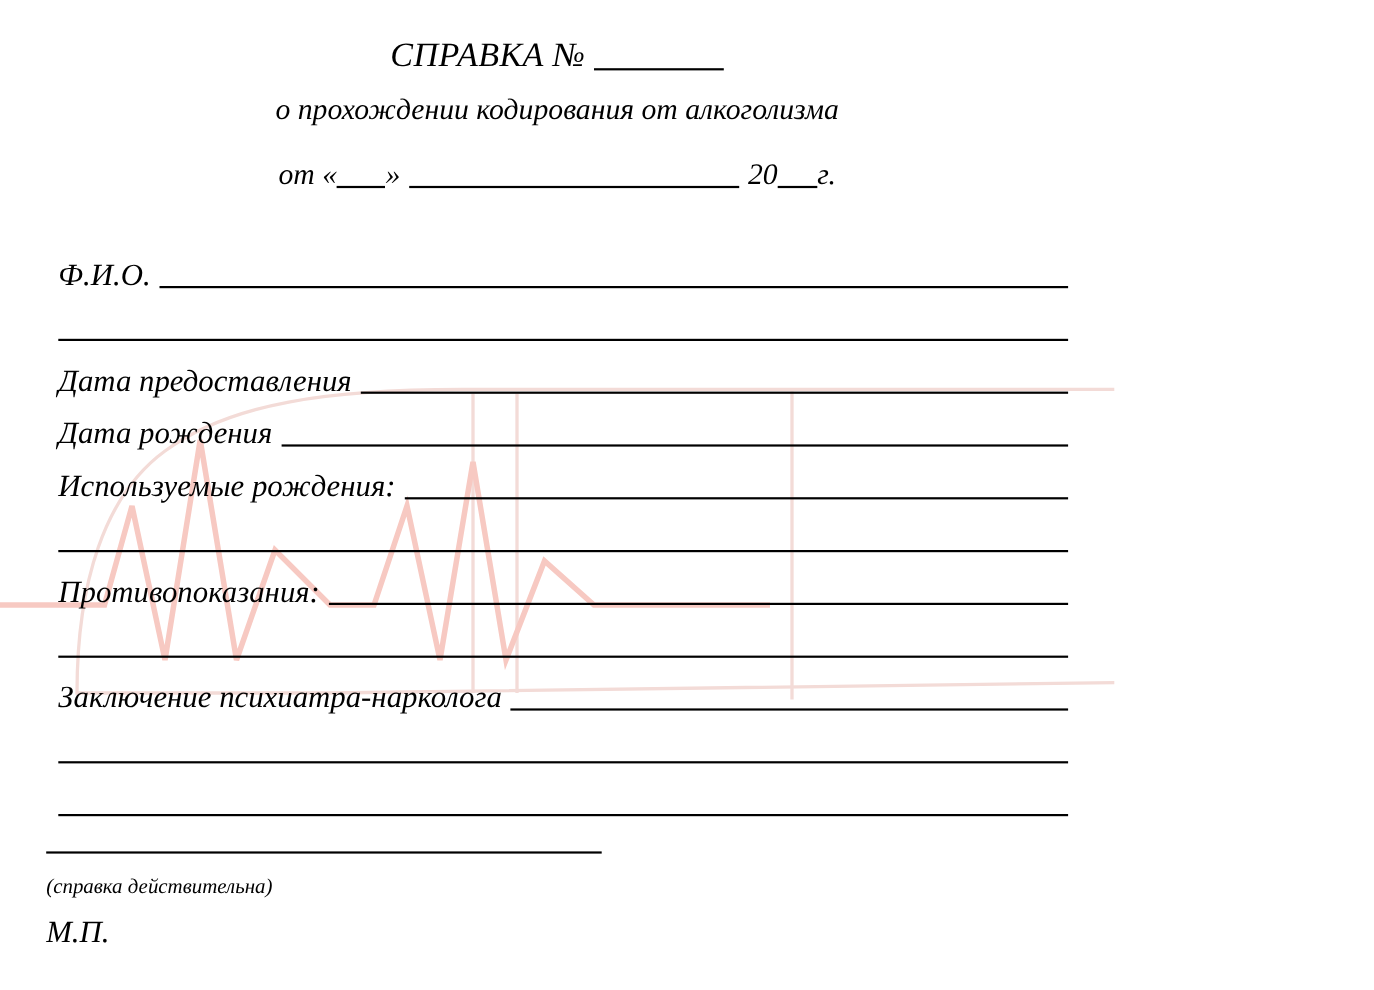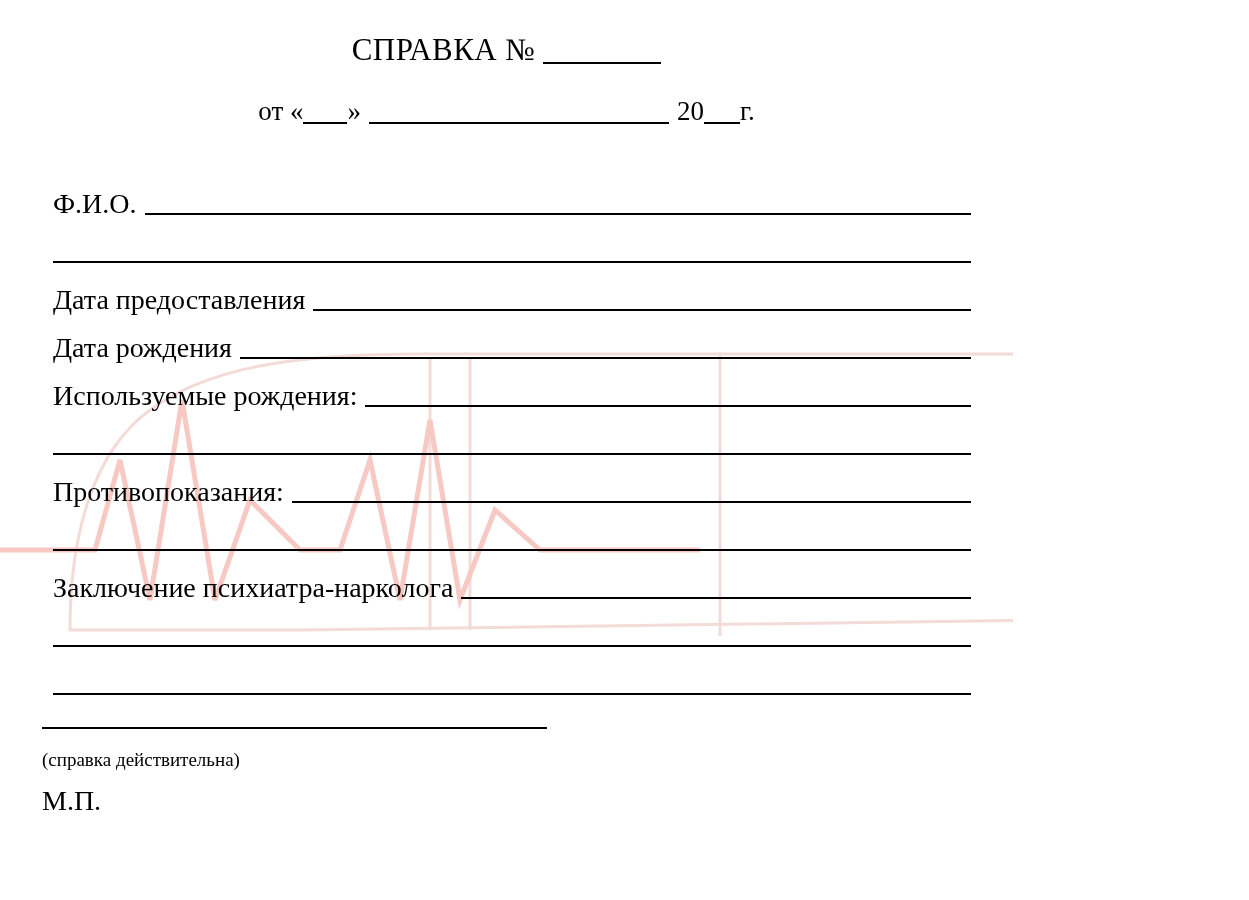--- a/index.html
+++ b/index.html
@@ -10,20 +10,21 @@
   body {
     font-family: "Liberation Serif", "DejaVu Serif", serif;
     color: #000000;
   }
   .page {
     position: relative;
     width: 1013px;
     height: 900px;
     background: #ffffff;
     overflow: hidden;
+    font-style: italic;
   }
 
   
   .watermark {
     position: absolute;
     left: 0;
     top: 300px;
     width: 1249px;
     height: 360px;
     pointer-events: none;
@@ -148,20 +149,21 @@
       <path d="M0 250 L95 250 L120 160 L150 300 L182 100 L215 300 L250 200 L300 250 L340 250 L370 160 L400 300 L430 120 L460 300 L495 210 L540 250 L700 250"></path>
     </g>
   </svg>
 
   <div class="content">
 
     <div class="title-block">
       <div class="doc-title">
         <span>СПРАВКА №</span><span class="num-blank"></span>
       </div>
+      <div class="doc-subtitle">о прохождении кодирования от алкоголизма</div>
       <div class="doc-date-line">
         <span>от «</span><span class="blank-xs"></span><span>»</span><span class="blank-lg"></span><span>20</span><span class="blank-year"></span><span>г.</span>
       </div>
     </div>
 
     <div class="form-body">
 
       <div class="row">
         <span class="label">Ф.И.О.</span>
         <span class="rule"></span>

